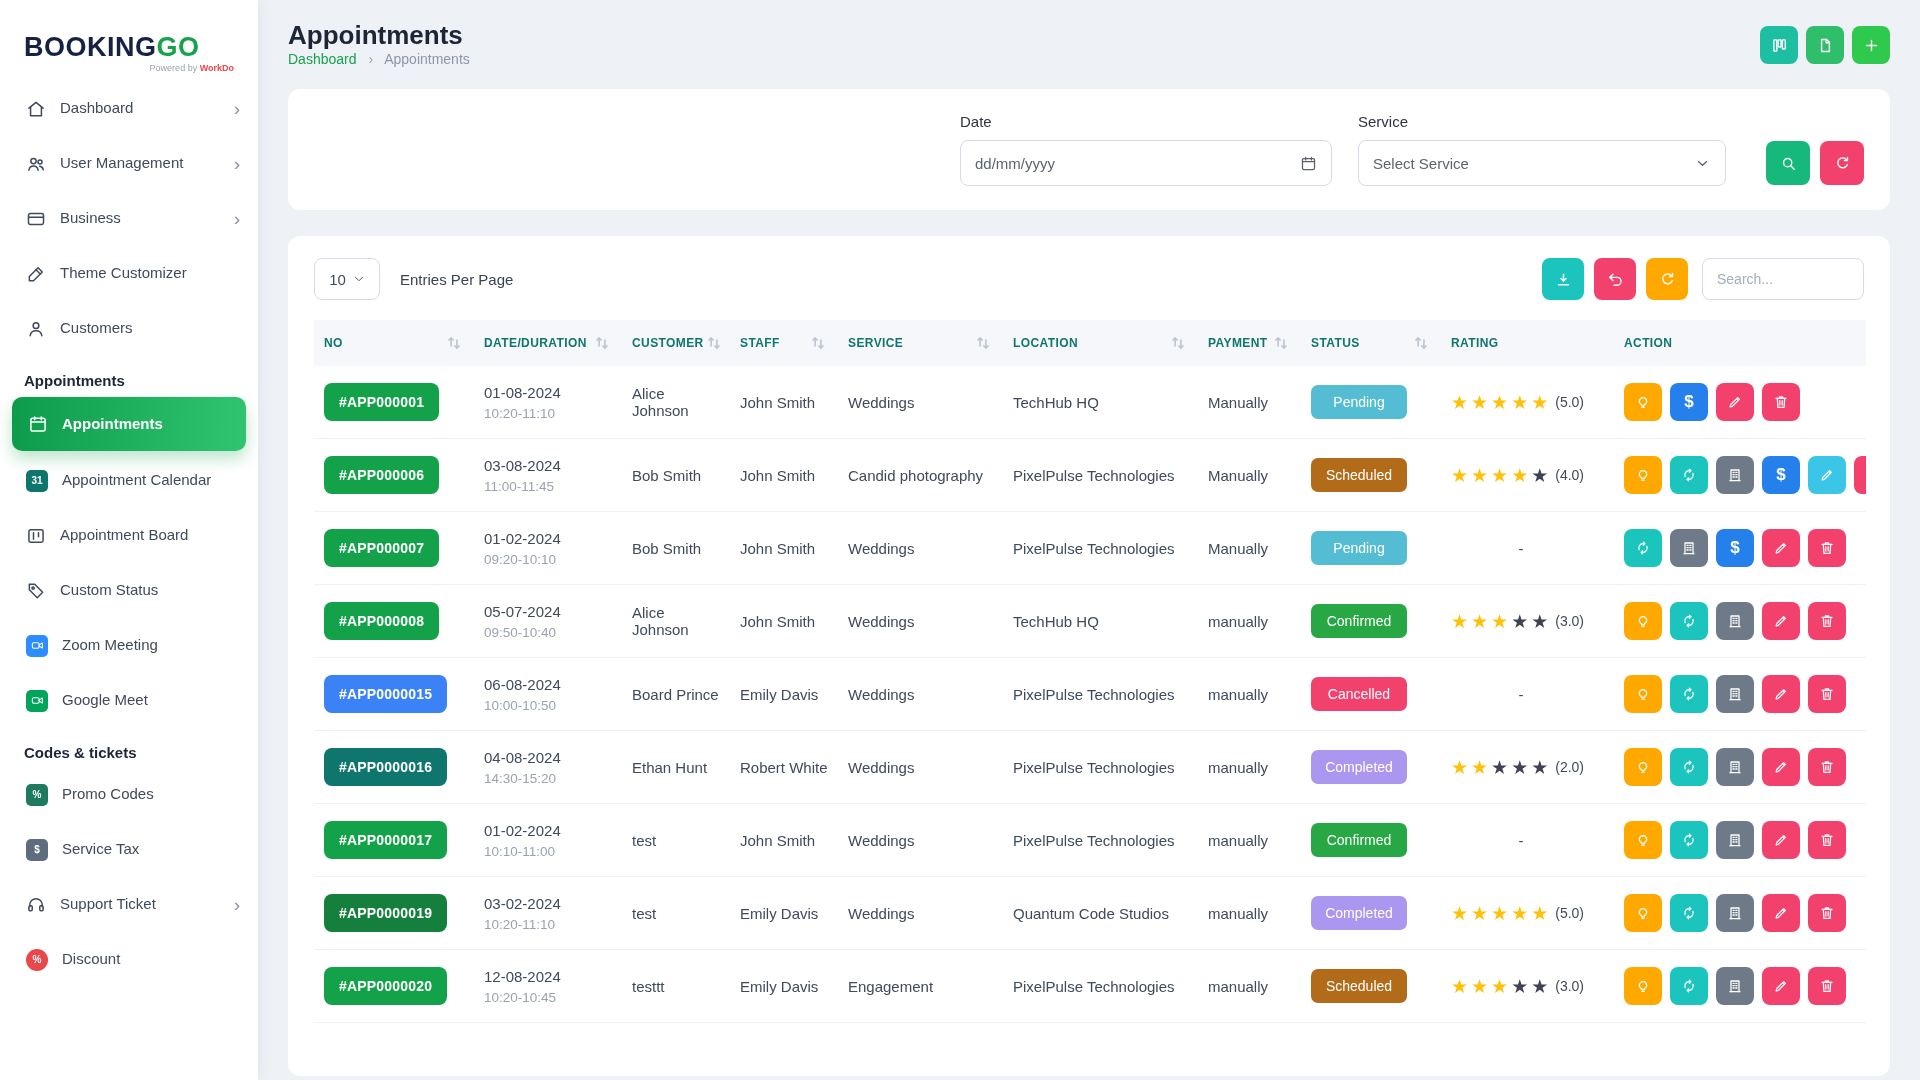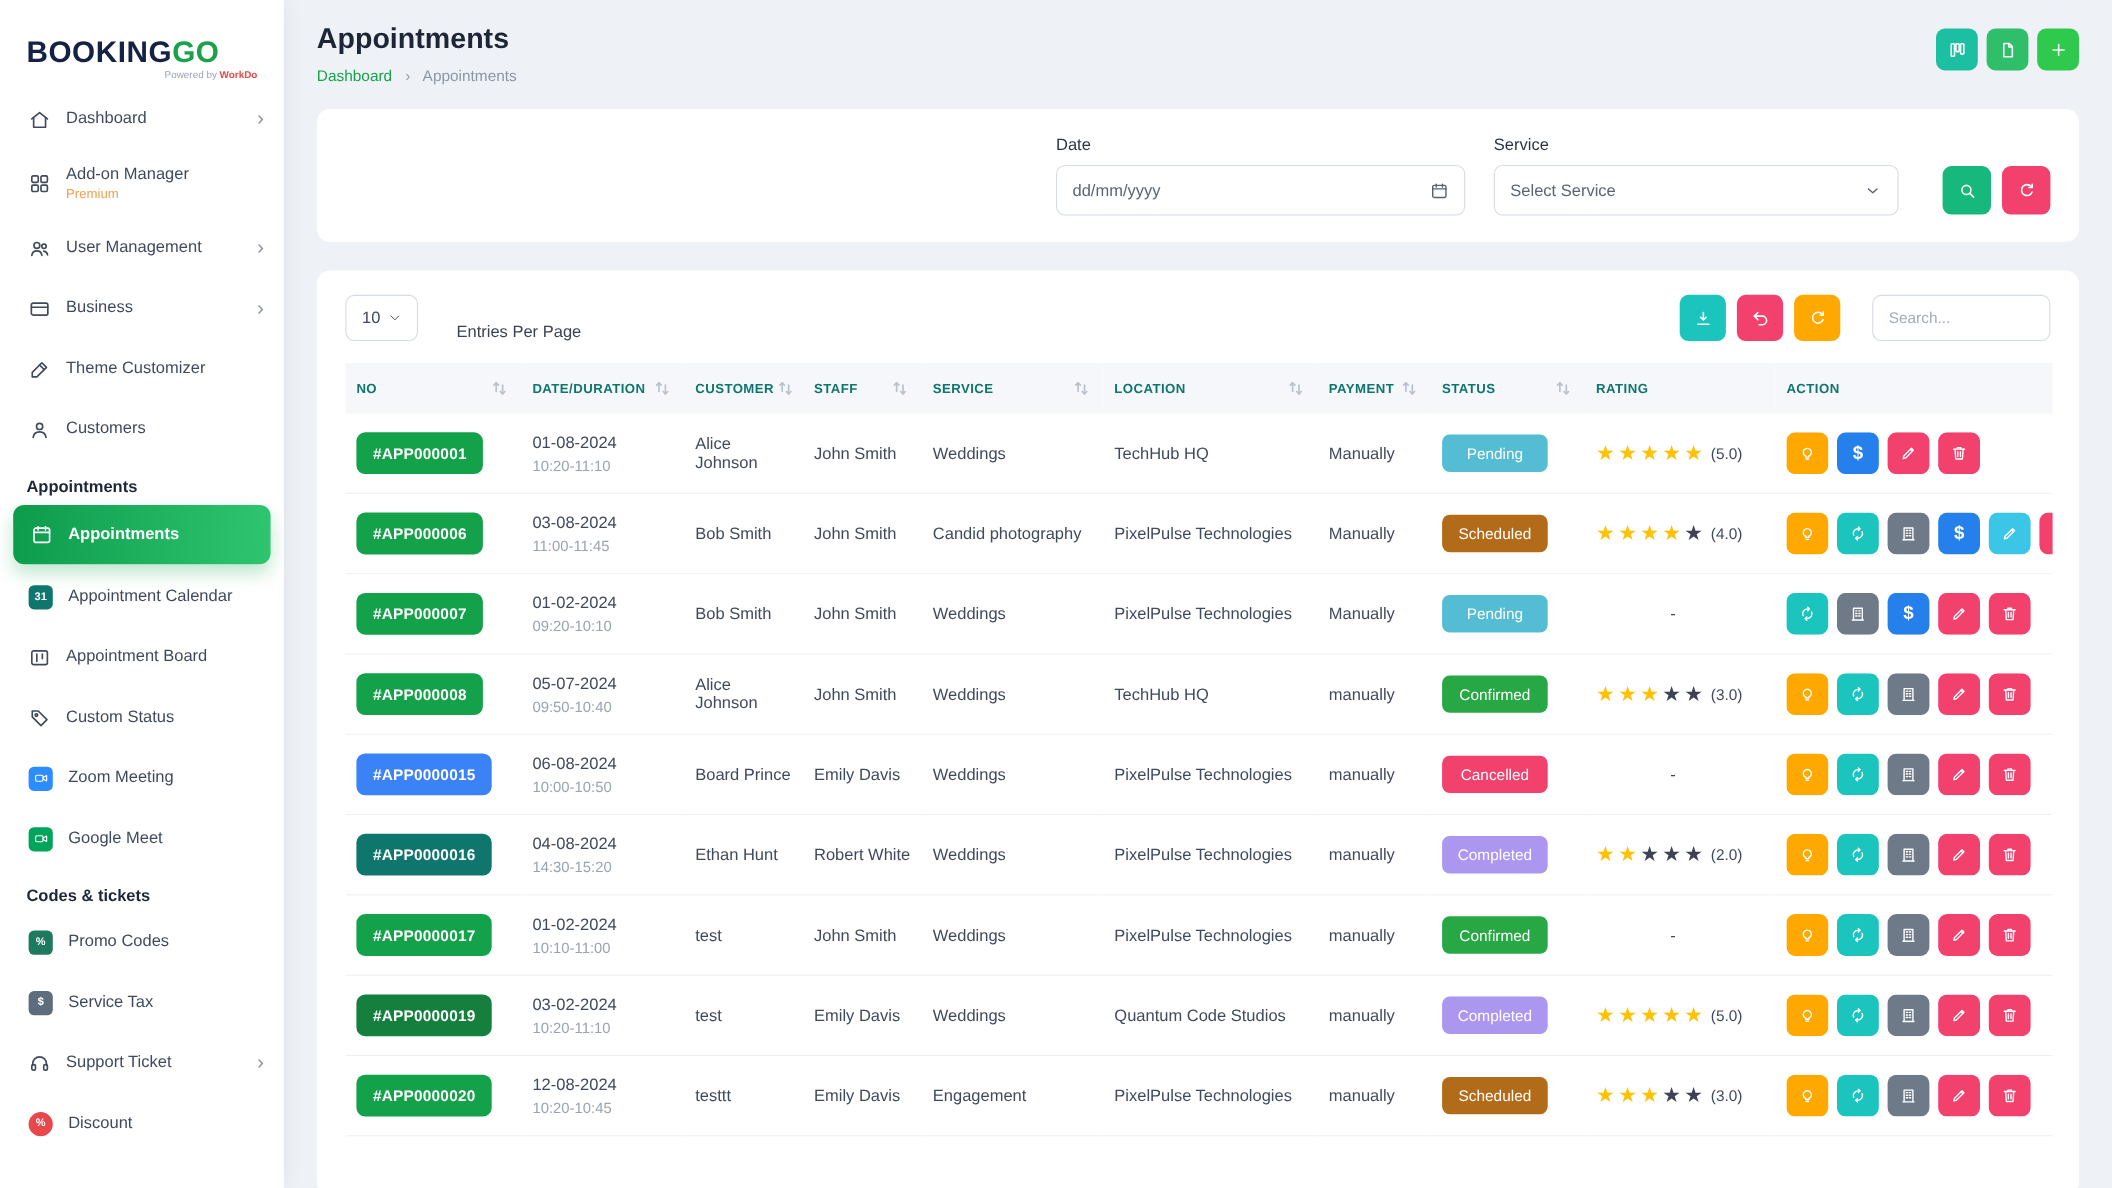--- a/index.html
+++ b/index.html
@@ -22,40 +22,40 @@
   .badge-ic{width:22px;height:22px;border-radius:5px;color:#fff;font-size:10px;font-weight:700;display:flex;align-items:center;justify-content:center;flex:none}
   .badge-ic.round{border-radius:50%}
   .badge-ic .ic{width:13px;height:13px;stroke-width:2}
   .premium{display:block;font-size:12px;color:#f0a04b;font-weight:500;margin-top:3px}
   .nav-label{line-height:1.1}
 
   
   .main{flex:1;padding:0 30px;overflow:hidden}
   .topbar{display:flex;justify-content:space-between;margin-top:20px}
   h1{font-size:26px;font-weight:700;color:#1c2637}
-  .breadcrumb{margin-top:10px;font-size:14px}
+  .breadcrumb{font-size:14px}
   .breadcrumb a{color:#17a24b;cursor:pointer;text-decoration:none}
   .breadcrumb .sep{color:#9aa3b0;margin:0 8px}
   .breadcrumb .cur{color:#8d96a8}
   .header-actions{display:flex;gap:8px;margin-top:6px}
   .sq{width:38px;height:38px;border:none;border-radius:8px;color:#fff;display:flex;align-items:center;justify-content:center;cursor:pointer}
   .sq .ic{width:17px;height:17px;stroke-width:2}
   .card{background:#fff;border-radius:12px}
 
   .filter-card{margin-top:22px;padding:24px 26px;display:flex;justify-content:flex-end;align-items:flex-end;gap:26px}
   .field label{display:block;font-size:15px;color:#2b3445;margin-bottom:10px;font-weight:500}
   .input{height:46px;border:1px solid #d5dbe7;border-radius:8px;display:flex;align-items:center;justify-content:space-between;padding:0 14px;font-size:15px;color:#5b6472;cursor:pointer;background:#fff}
   .date-input{width:372px}
   .select{width:368px}
   .input .ic{width:17px;height:17px;color:#59616e}
   .filter-btns{display:flex;gap:10px;margin-left:14px}
   .filter-btns .sq{width:44px;height:44px;margin-bottom:1px}
 
   .table-card{margin-top:26px;padding:22px 26px 0;height:840px}
-  .list-controls{display:flex;align-items:flex-end;gap:25px}
+  .list-controls{display:flex;align-items:center;gap:10px}
   .page-size{width:66px;height:42px;border:1px solid #d5dbe7;border-radius:8px;display:flex;align-items:center;justify-content:center;gap:7px;font-size:15px;cursor:pointer}
   .page-size .ic{width:12px;height:12px}
   .entries{font-size:15px;margin-left:10px;color:#3a4354}
   .spacer{flex:1}
   .list-controls .sq{width:42px;height:42px}
   .search-input{width:162px;height:42px;border:1px solid #d5dbe7;border-radius:8px;padding:0 14px;font-size:14px;color:#3f4a5c;outline:none;margin-left:4px;font-family:"Liberation Sans",sans-serif}
   .search-input::placeholder{color:#a3acb9}
 
   table{width:100%;border-collapse:collapse;table-layout:fixed;margin-top:20px}
   thead th{background:#f5f7fa;font-size:12px;font-weight:700;color:#0f766e;text-transform:uppercase;letter-spacing:.4px;padding:0 10px;height:46px;text-align:left}
@@ -85,29 +85,20 @@
     <div class="tagline"><span>Powered by</span> <b>WorkDo</b></div>
   </div>
   <nav id="sidebar-nav">
       <div class="nav-item">
         <svg class="ic " viewBox="0 0 24 24">
           <path d="M3.5 11 12 4l8.5 7"></path>
           <path d="M5.5 9.5V20h13V9.5"></path>
         </svg>
         <span class="nav-label">Dashboard</span>
         <span class="chev">›</span>
-      </div>
-      <div class="nav-item two-line">
-        <svg class="ic " viewBox="0 0 24 24">
-          <rect x="3.5" y="3.5" width="7" height="7" rx="1.5"></rect>
-          <rect x="13.5" y="3.5" width="7" height="7" rx="1.5"></rect>
-          <rect x="3.5" y="13.5" width="7" height="7" rx="1.5"></rect>
-          <rect x="13.5" y="13.5" width="7" height="7" rx="1.5"></rect>
-        </svg>
-        <span class="nav-label">Add-on Manager<span class="premium">Premium</span></span>
       </div>
       <div class="nav-item">
         <svg class="ic " viewBox="0 0 24 24">
           <circle cx="9" cy="8.5" r="3.2"></circle>
           <path d="M3.5 19.5c.4-3.2 2.7-5 5.5-5s5.1 1.8 5.5 5"></path>
           <circle cx="16.8" cy="9.5" r="2.4"></circle>
           <path d="M16.5 14.7c2.4.3 3.9 1.9 4.2 4.3"></path>
         </svg>
         <span class="nav-label">User Management</span>
         <span class="chev">›</span>

